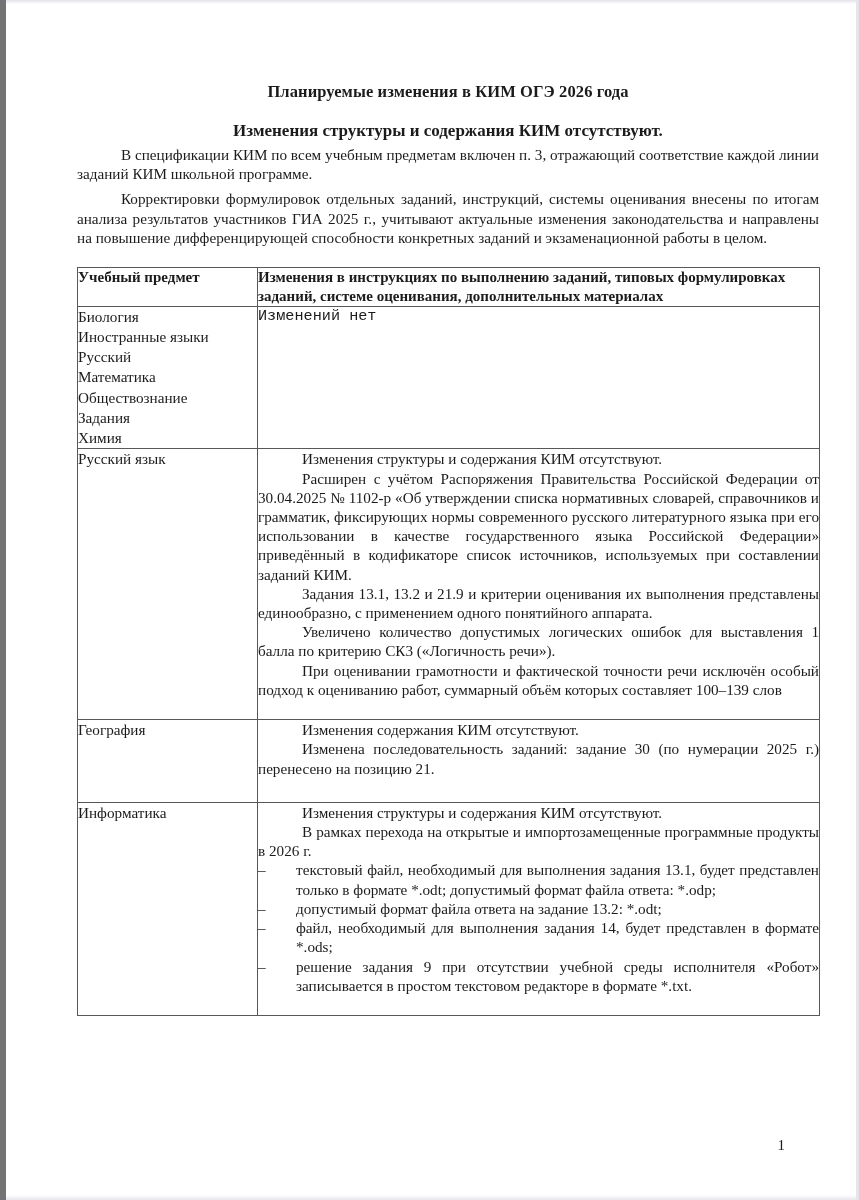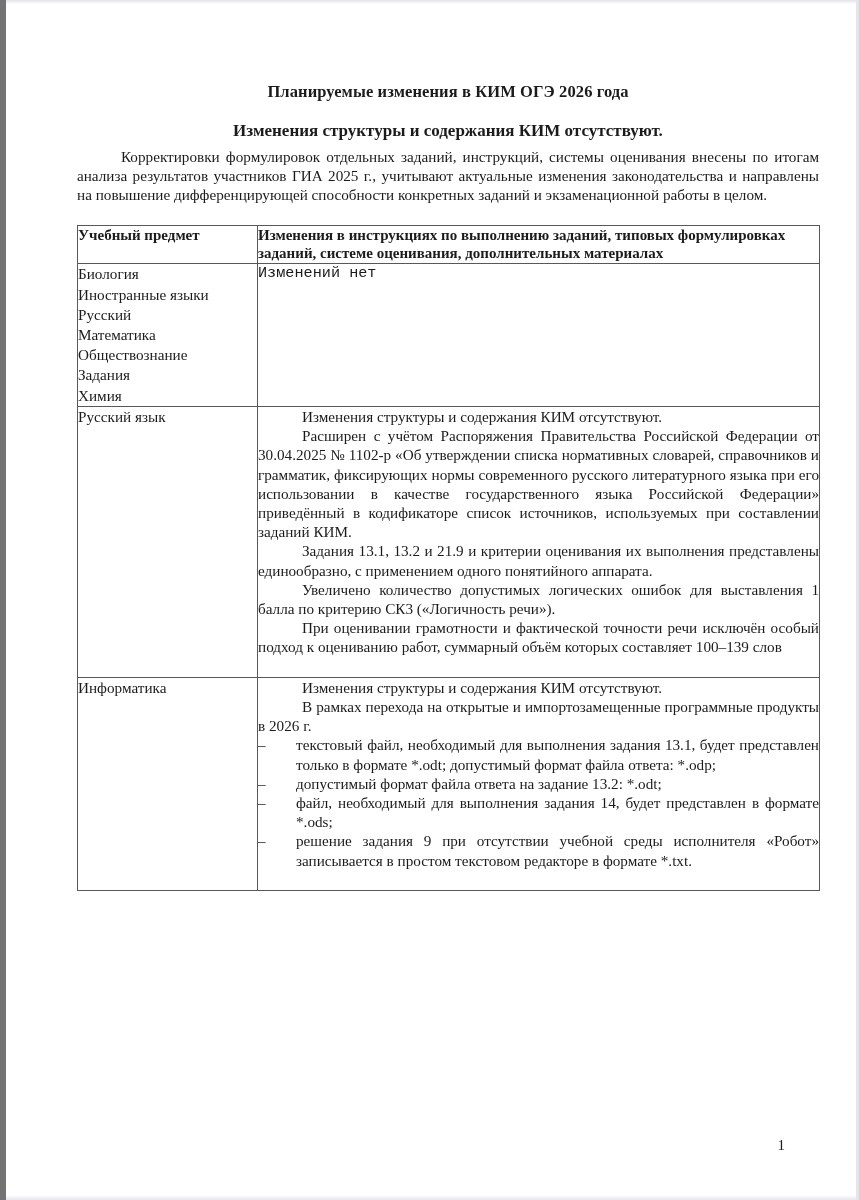--- a/index.html
+++ b/index.html
@@ -163,20 +163,21 @@
 </head>
 <body>
 
 <div class="page">
   <div class="content">
 
     <h1 class="doc-title">Планируемые изменения в КИМ ОГЭ 2026 года</h1>
 
     <h2 class="subtitle">Изменения структуры и содержания КИМ отсутствуют.</h2>
 
+    <p class="intro">В спецификации КИМ по всем учебным предметам включен п. 3, отражающий соответствие каждой линии заданий КИМ школьной программе.</p>
     <p class="intro second">Корректировки формулировок отдельных заданий, инструкций, системы оценивания внесены по итогам анализа результатов участников ГИА 2025 г., учитывают актуальные изменения законодательства и направлены на повышение дифференцирующей способности конкретных заданий и экзаменационной работы в целом.</p>
 
     <table class="kim">
       <colgroup>
         <col class="c-subject">
         <col class="c-changes">
       </colgroup>
       <thead>
         <tr>
           <th class="head-subject">Учебный предмет</th>
@@ -206,20 +207,29 @@
           </td>
           <td class="changes">
             <p>Изменения структуры и содержания КИМ отсутствуют.</p>
             <p>Расширен с учётом Распоряжения Правительства Российской Федерации от 30.04.2025 № 1102-р «Об утверждении списка нормативных словарей, справочников и грамматик, фиксирующих нормы современного русского литературного языка при его использовании в качестве государственного языка Российской Федерации» приведённый в кодификаторе список источников, используемых при составлении заданий КИМ.</p>
             <p>Задания 13.1, 13.2 и 21.9 и критерии оценивания их выполнения представлены единообразно, с применением одного понятийного аппарата.</p>
             <p>Увеличено количество допустимых логических ошибок для выставления 1 балла по критерию СК3 («Логичность речи»).</p>
             <p>При оценивании грамотности и фактической точности речи исключён особый подход к оцениванию работ, суммарный объём которых составляет 100–139 слов</p>
           </td>
         </tr>
 
+        <tr class="row-geo">
+          <td class="subject">
+            <span class="subj-line">География</span>
+          </td>
+          <td class="changes">
+            <p>Изменения содержания КИМ отсутствуют.</p>
+            <p>Изменена последовательность заданий: задание 30 (по нумерации 2025 г.) перенесено на позицию 21.</p>
+          </td>
+        </tr>
 
         <tr class="row-inf">
           <td class="subject">
             <span class="subj-line">Информатика</span>
           </td>
           <td class="changes">
             <p>Изменения структуры и содержания КИМ отсутствуют.</p>
             <p>В рамках перехода на открытые и импортозамещенные программные продукты в 2026 г.</p>
             <ul class="dash-list">
               <li>

